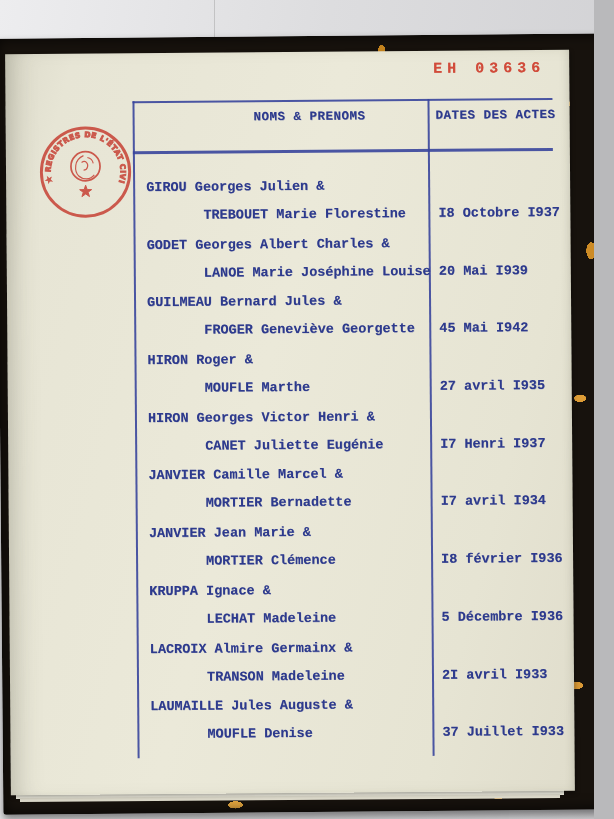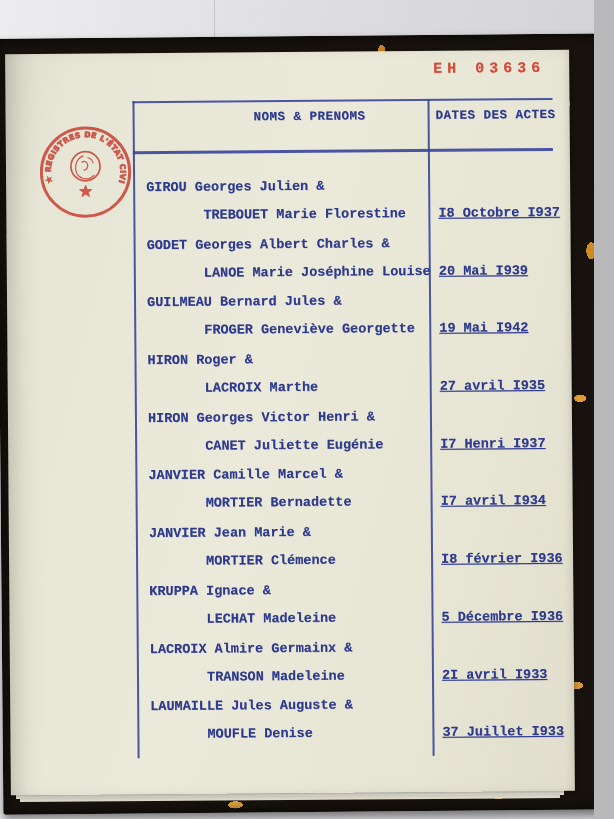--- a/index.html
+++ b/index.html
@@ -60,21 +60,21 @@
   .rule-v-mid{left:422px;top:48px;width:1.6px;height:657px;}
   
   .head{position:absolute;top:58px;font-size:12.5px;letter-spacing:.5px;text-align:center;}
   .head-names{left:199px;width:210px;}
   .head-dates{left:425px;width:130px;}
   
   .entries{position:absolute;left:140px;top:127px;width:415px;}
   .entry{position:relative;height:57.7px;}
   .l1{position:absolute;left:0;top:0;font-size:13.5px;}
   .l2{position:absolute;left:57px;top:28px;font-size:13.5px;}
-  .dt{position:absolute;left:292px;top:28px;font-size:13.5px;text-decoration:underline;}
+  .dt{position:absolute;left:292px;top:28px;font-size:13.5px;}
   
   .round-stamp{position:absolute;left:31px;top:70px;width:97px;height:97px;color:#c8463a;opacity:.88;}
   .round-stamp *{stroke:#c8463a;}
   .round-stamp text{fill:#c8463a;stroke:none;font-family:"DejaVu Sans",sans-serif;font-weight:bold;}
 </style>
 </head>
 <body>
 
 <div class="shot">
 
@@ -124,26 +124,26 @@
 
       <div class="entry">
         <div class="l1 ink">GODET Georges Albert Charles &amp;</div>
         <div class="l2 ink">LANOE Marie Joséphine Louise</div>
         <div class="dt ink">20 Mai I939</div>
       </div>
 
       <div class="entry">
         <div class="l1 ink">GUILMEAU Bernard Jules &amp;</div>
         <div class="l2 ink">FROGER Geneviève Georgette</div>
-        <div class="dt ink">19 Mai I942</div>
+        <div class="dt ink">45 Mai I942</div>
       </div>
 
       <div class="entry">
         <div class="l1 ink">HIRON Roger &amp;</div>
-        <div class="l2 ink">LACROIX Marthe</div>
+        <div class="l2 ink">MOUFLE Marthe</div>
         <div class="dt ink">27 avril I935</div>
       </div>
 
       <div class="entry">
         <div class="l1 ink">HIRON Georges Victor Henri &amp;</div>
         <div class="l2 ink">CANET Juliette Eugénie</div>
         <div class="dt ink">I7 Henri I937</div>
       </div>
 
       <div class="entry">

